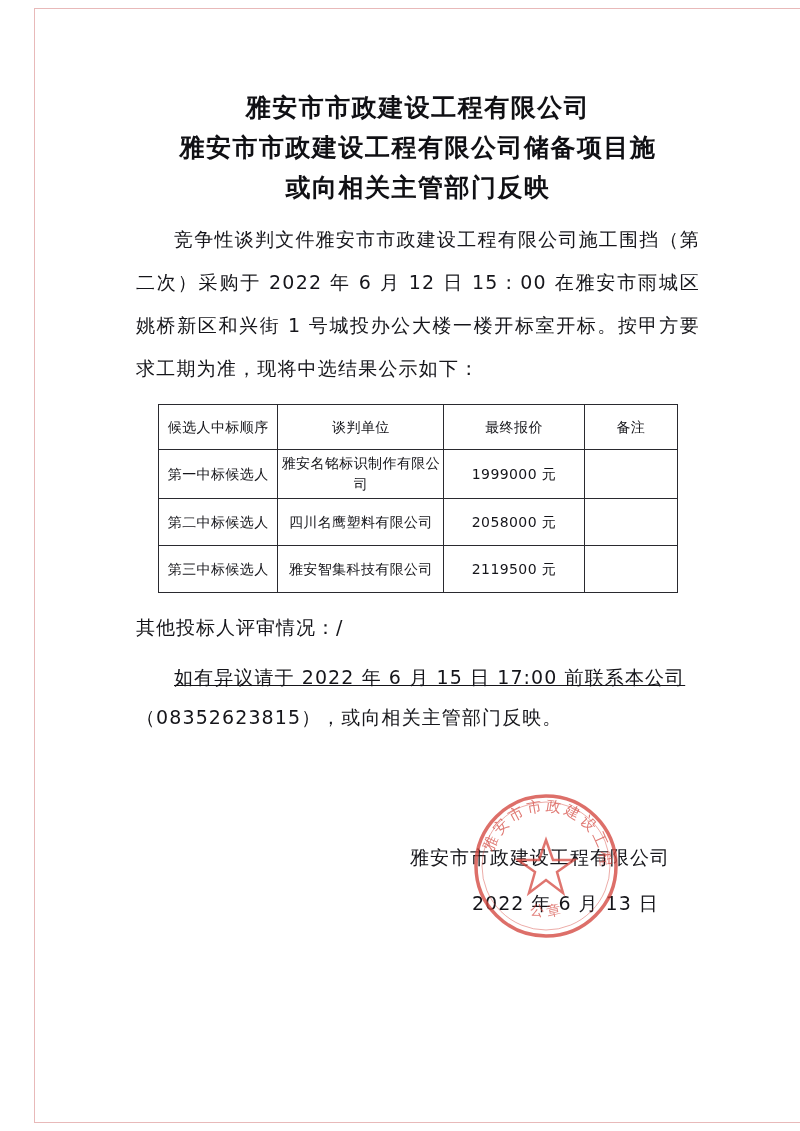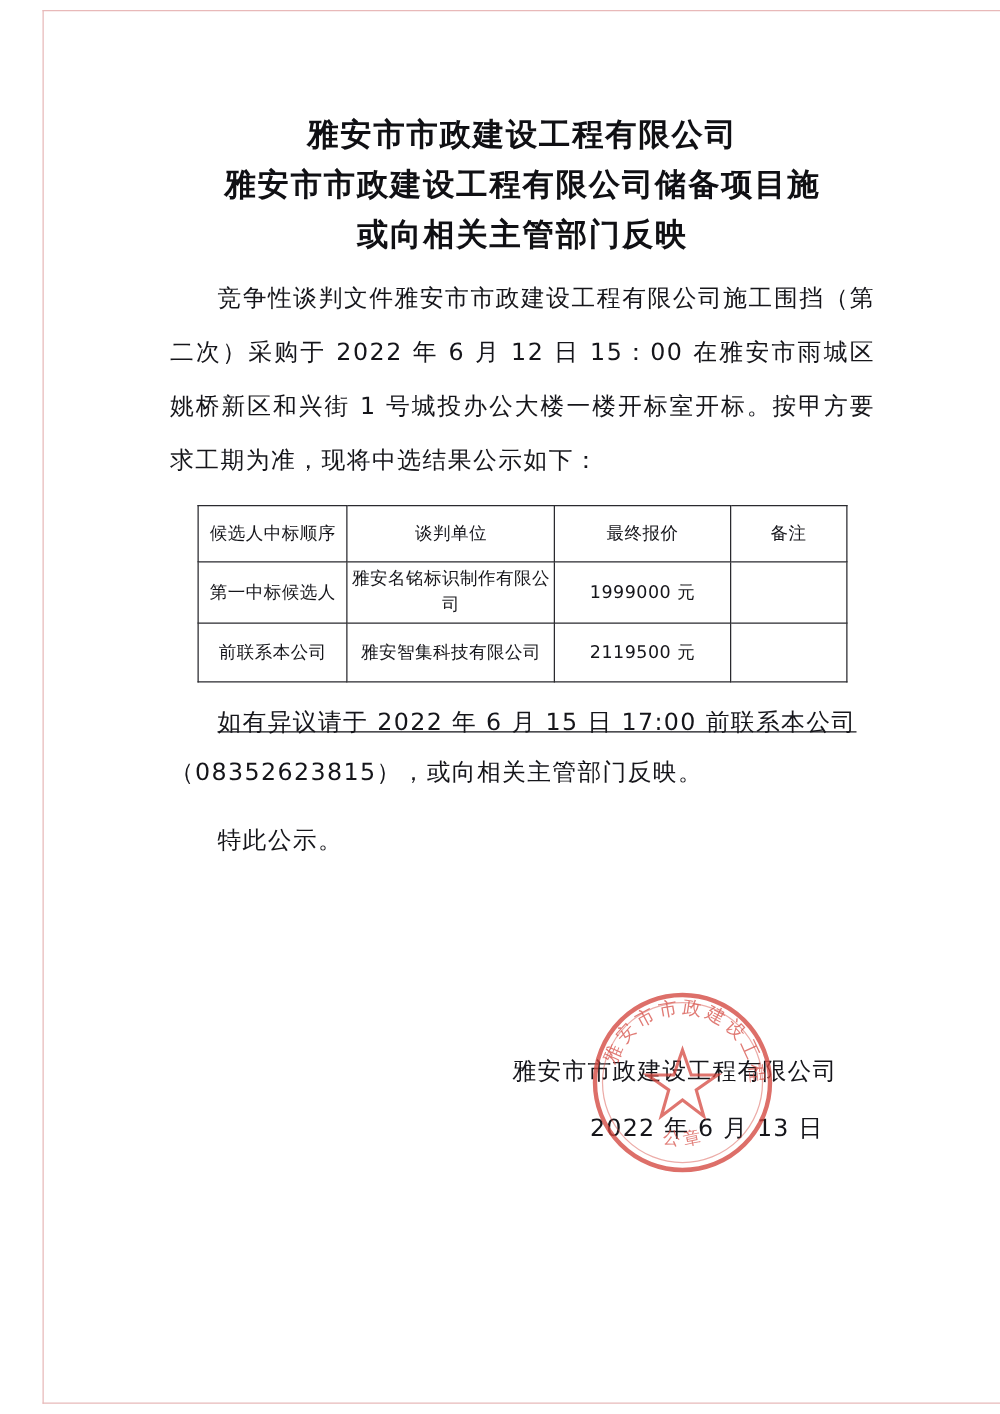--- a/index.html
+++ b/index.html
@@ -220,33 +220,39 @@
           </tr>
         </thead>
         <tbody>
           <tr>
             <td>第一中标候选人</td>
             <td>雅安名铭标识制作有限公司</td>
             <td>1999000 元</td>
             <td></td>
           </tr>
           <tr>
-            <td>前联系本公司</td>
+            <td>第二中标候选人</td>
+            <td>四川名鹰塑料有限公司</td>
+            <td>2058000 元</td>
+            <td></td>
+          </tr>
+          <tr>
+            <td>第三中标候选人</td>
             <td>雅安智集科技有限公司</td>
             <td>2119500 元</td>
             <td></td>
           </tr>
         </tbody>
       </table>
     </div>
 
+    <div class="note-line">其他投标人评审情况：/</div>
 
     <div class="para2">如有异议请于 2022 年 6 月 15 日 17:00 前联系本公司</div>
     <div class="para3">（08352623815），或向相关主管部门反映。</div>
-    <div class="para4">特此公示。</div>
 
     <div class="signature">
       <div class="sig-company">雅安市市政建设工程有限公司</div>
       <div class="sig-date">2022 年 6 月 13 日</div>
     </div>
 
     <div class="seal">
       <svg width="152" height="152" viewBox="0 0 152 152" xmlns="http://www.w3.org/2000/svg">
         <circle cx="76" cy="76" r="70" fill="none" stroke="#d4473f" stroke-width="3.5" opacity="0.78"></circle>
         <circle cx="76" cy="76" r="64" fill="none" stroke="#d4473f" stroke-width="1" opacity="0.45"></circle>

